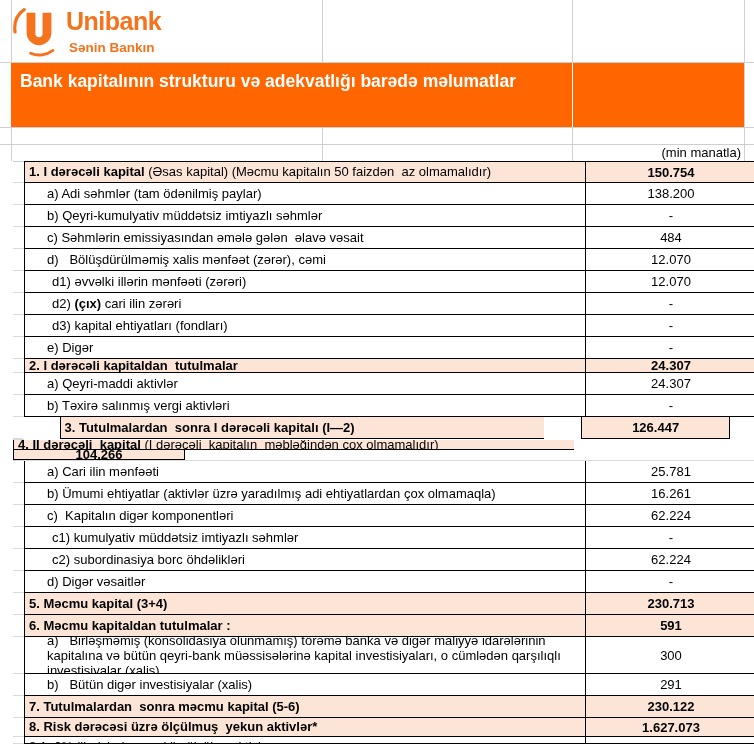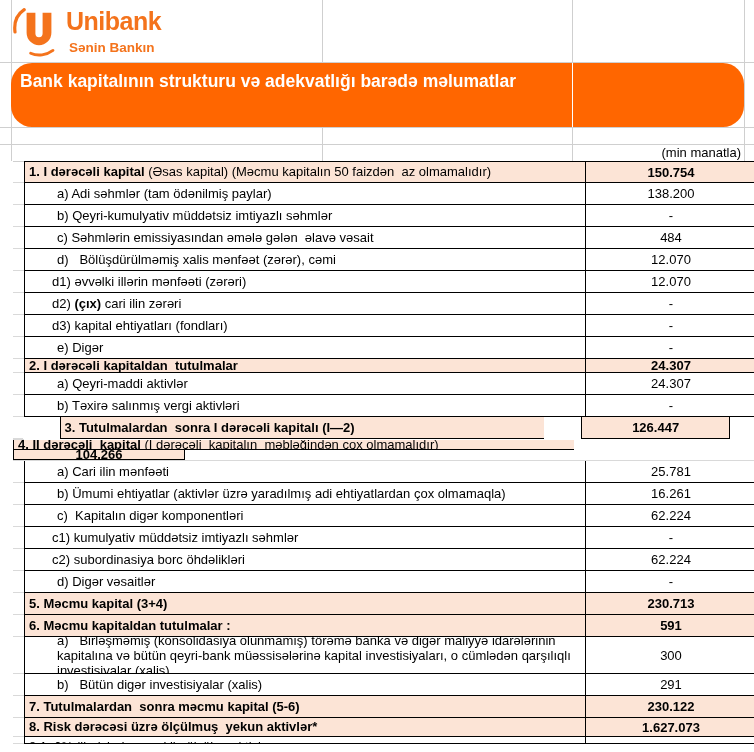--- a/index.html
+++ b/index.html
@@ -22,21 +22,21 @@
   
   .logo{position:absolute;left:0;top:0;width:322px;height:63px;z-index:1;}
   .logo svg{position:absolute;left:13px;top:6px;}
   .brand{position:absolute;left:66px;top:7px;font-size:25px;font-weight:800;
          letter-spacing:-0.5px;color:var(--logo-orange);}
   .tagline{position:absolute;left:69px;top:40px;font-size:13.5px;font-weight:600;
            color:var(--logo-orange);}
 
   
   .banner{position:absolute;left:11px;top:63px;width:733px;height:64px;
-          background:var(--banner-bg);z-index:1;border-radius:21px;}
+          background:var(--banner-bg);z-index:1;}
   .banner-split{position:absolute;left:561px;top:0;width:1px;height:64px;background:#fff;}
   .banner-title{padding:6px 0 0 9px;width:540px;font-size:17.5px;font-weight:700;
                 color:#fff;line-height:25px;}
 
   
   .unit-note{position:absolute;left:572px;top:144px;width:172px;height:17px;
              display:flex;align-items:center;justify-content:flex-end;
              padding-right:3px;font-size:13px;z-index:1;}
 
   
@@ -54,21 +54,21 @@
          display:flex;align-items:center;justify-content:center;
          font-size:13px;overflow:hidden;background:#fff;}
   .first .lcell,.first .vcell{border-top:1px solid var(--cell-border);}
   .first .mcell{border-top:1px solid var(--grid-gray);}
   .section .lcell,.section .vcell{background:var(--section-bg);}
   .section .vcell{font-weight:700;}
   .ltext{white-space:pre-wrap;line-height:16px;}
   .ltext b{font-weight:700;}
   .ltext .reg{font-weight:400;}
   .ind0{padding-left:4px;}
-  .ind1{padding-left:32px;}
+  .ind1{padding-left:22px;}
   .ind2{padding-left:27px;}
   .tall .ltext{line-height:15px;}
   .tall.trow .lcell{padding-right:6px;}
   .clipped .lcell,.clipped .vcell{align-items:flex-start;}
   .clipped .ltext{margin-top:2px;}
 </style>
 </head>
 <body>
 
 <div class="vline" style="left:11px;top:0;height:161px;"></div>

